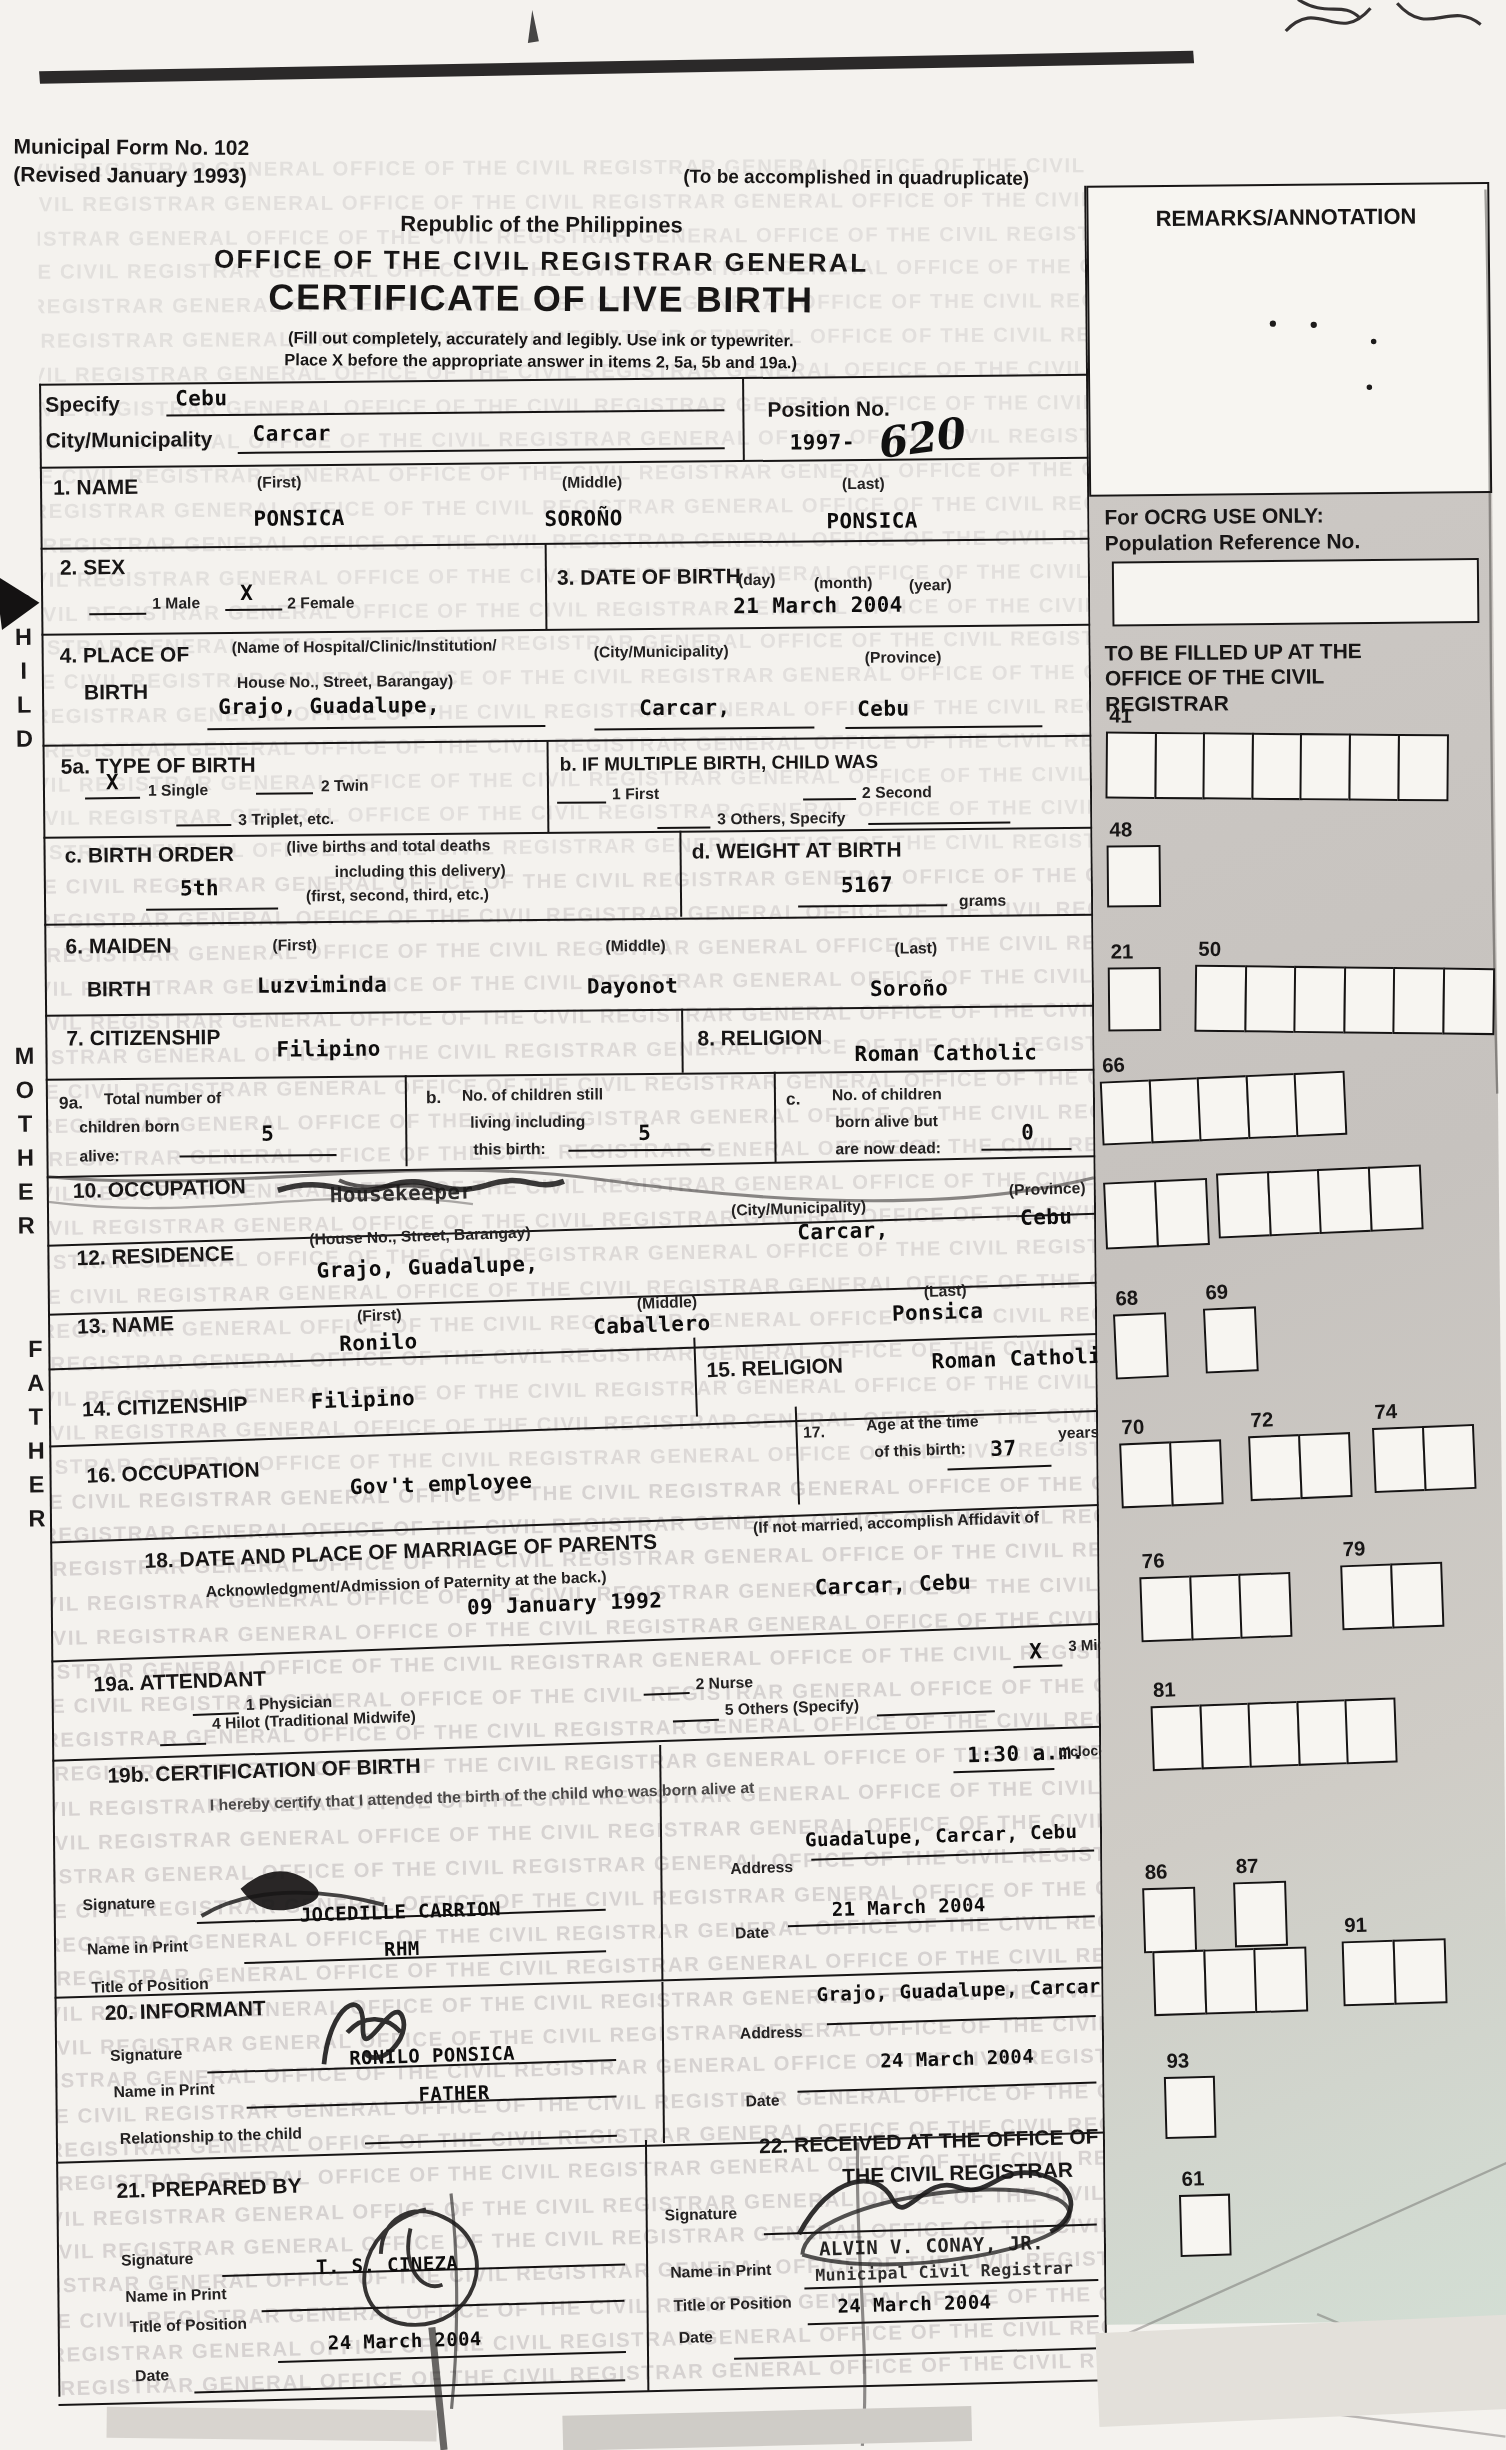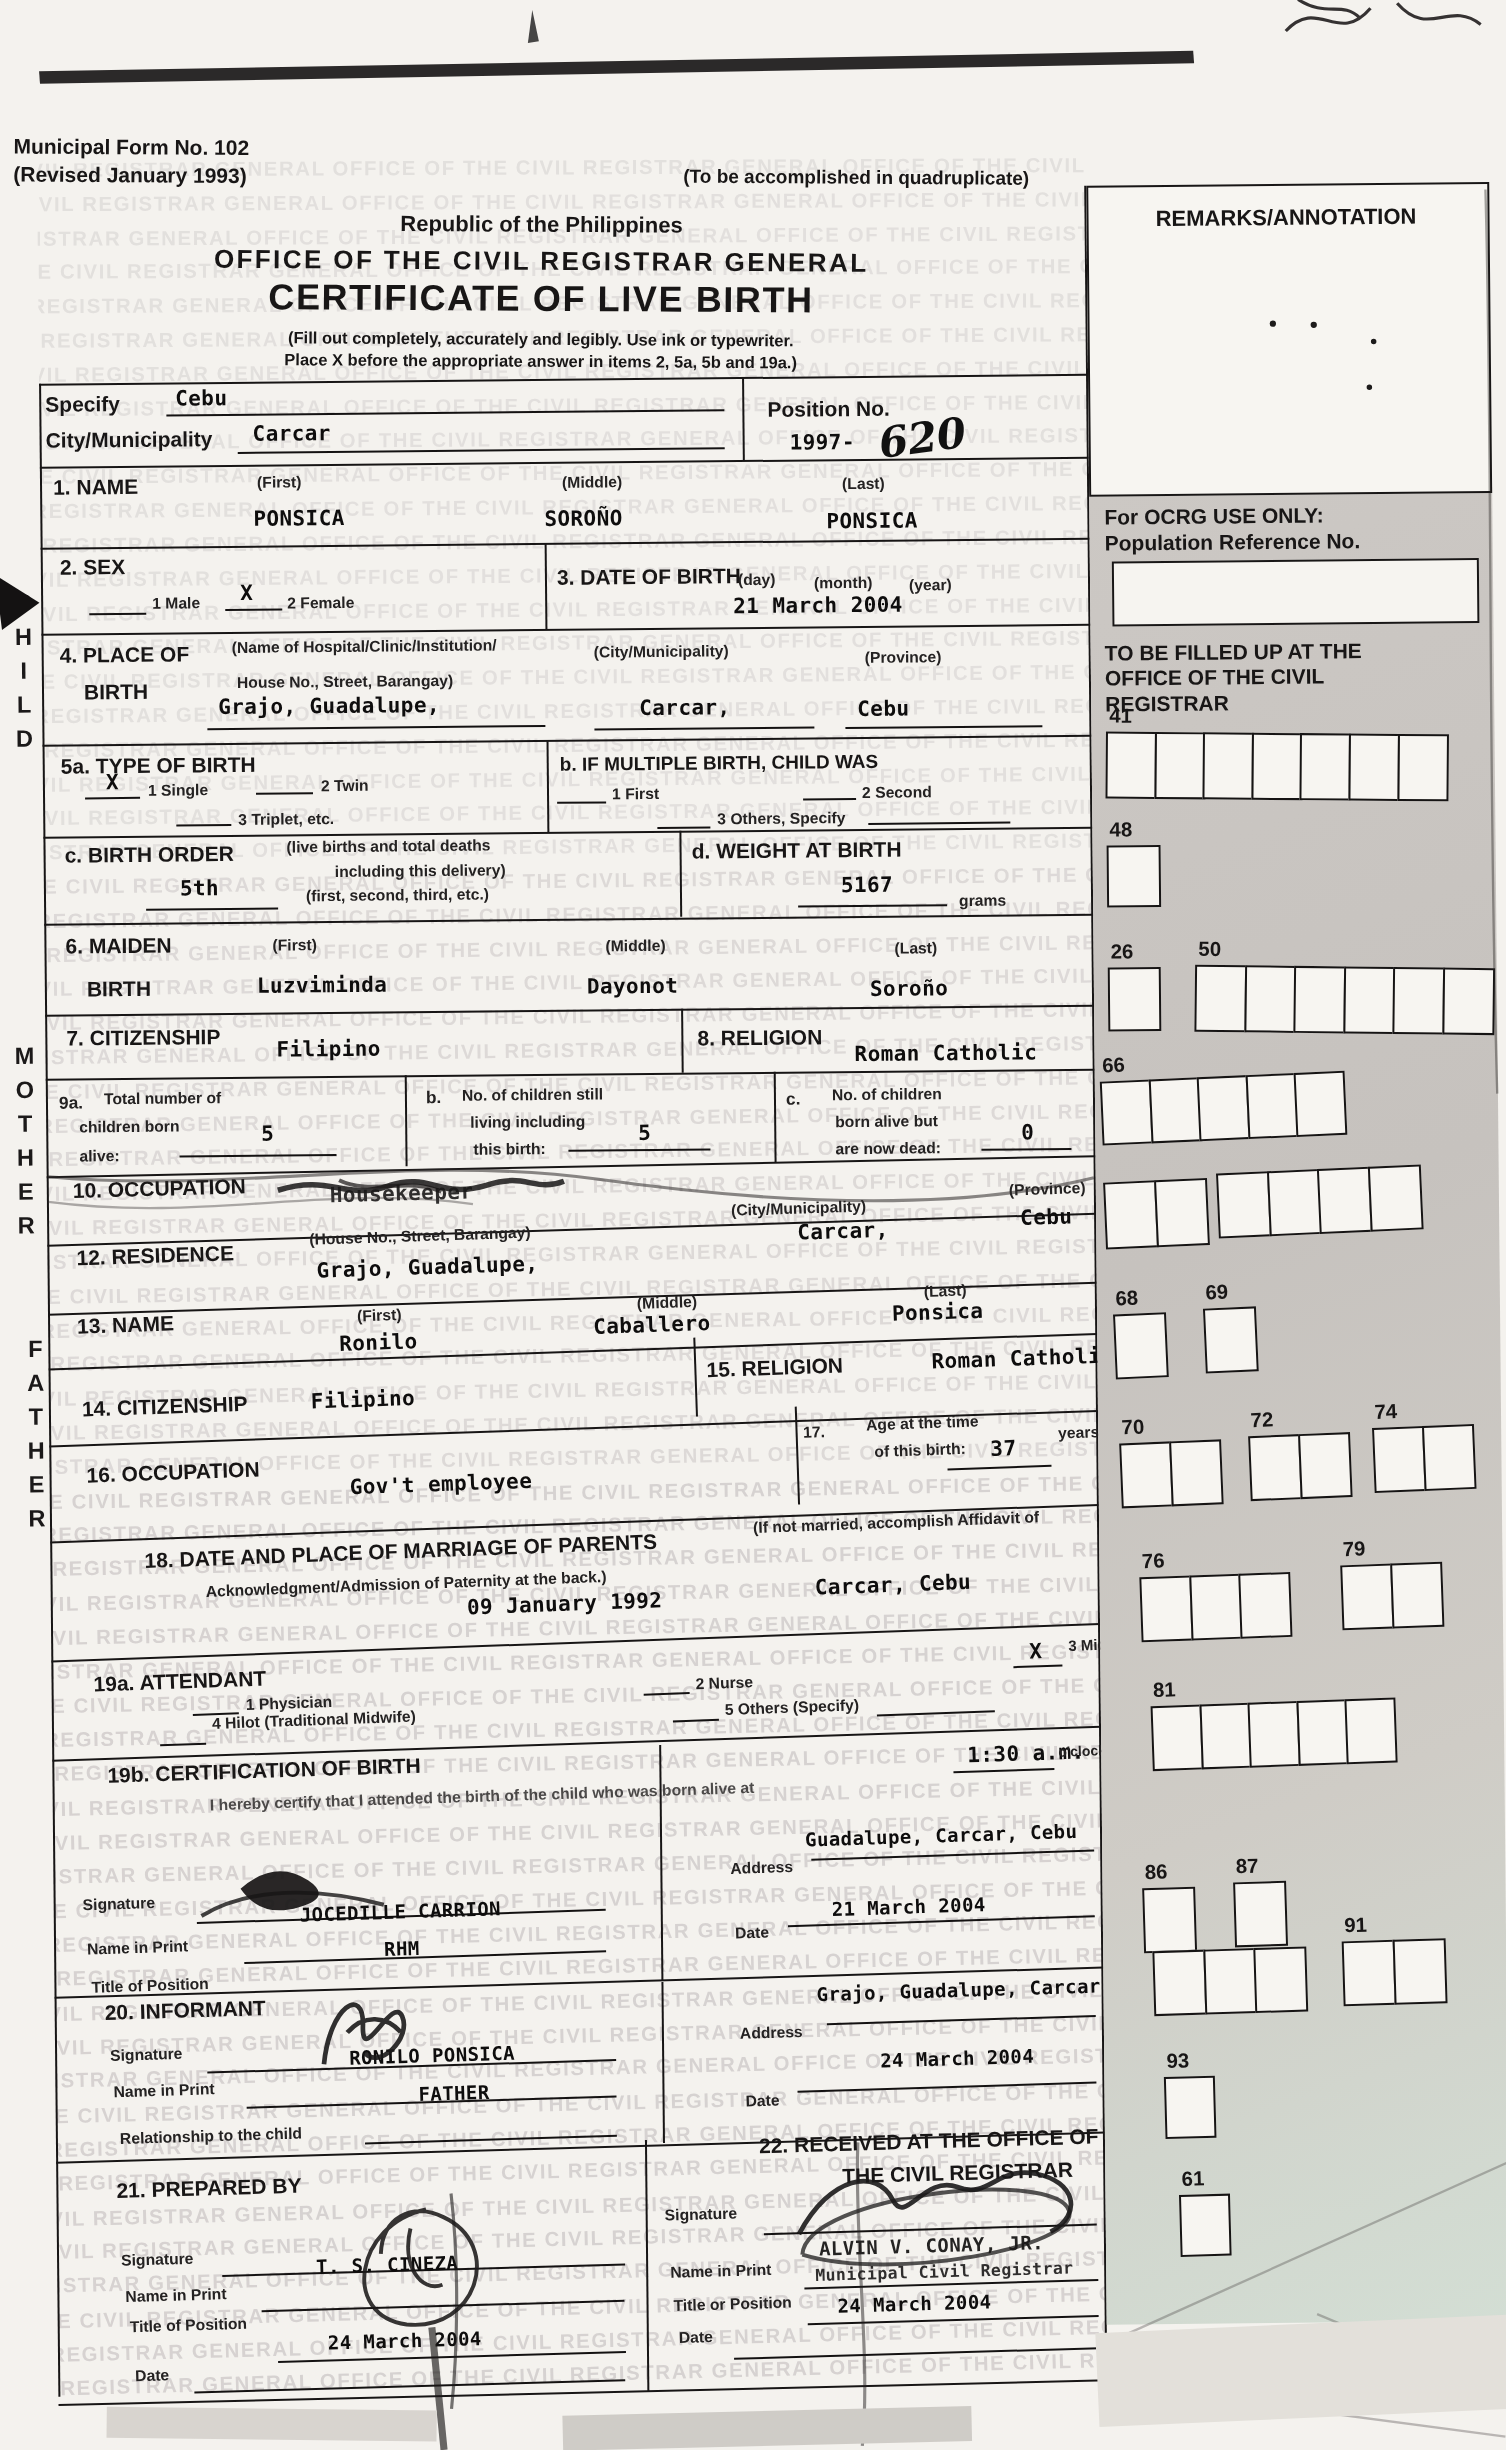--- a/index.html
+++ b/index.html
@@ -395,21 +395,21 @@
         <span style="width: 47px; height: 63px;"></span>
       </div>
     </div>
   <div class="abs" style="left:1109px;top:822px">
       <div class="bg-label" style="left: 3.1px; top: 0px;">48</div>
       <div class="bgrow" style="left: 0px; top: 27px;">
         <span style="width: 50px; height: 58px;"></span>
       </div>
     </div>
   <div class="abs" style="left:1109px;top:944px">
-      <div class="bg-label" style="left: 3.1px; top: 0px;">26</div>
+      <div class="bg-label" style="left: 3.1px; top: 0px;">21</div>
       <div class="bgrow" style="left: 0px; top: 27px;">
         <span style="width: 49px; height: 60px;"></span>
       </div>
     </div>
   <div class="abs" style="left:1197px;top:942px;transform:rotate(1.2deg)">
       <div class="bg-label" style="left: 3.1px; top: 0px;">50</div>
       <div class="bgrow" style="left: 0px; top: 27px;">
         <span style="width: 48px; height: 63px;"></span>
         <span style="width: 48px; height: 63px;"></span>
         <span style="width: 48px; height: 63px;"></span>

